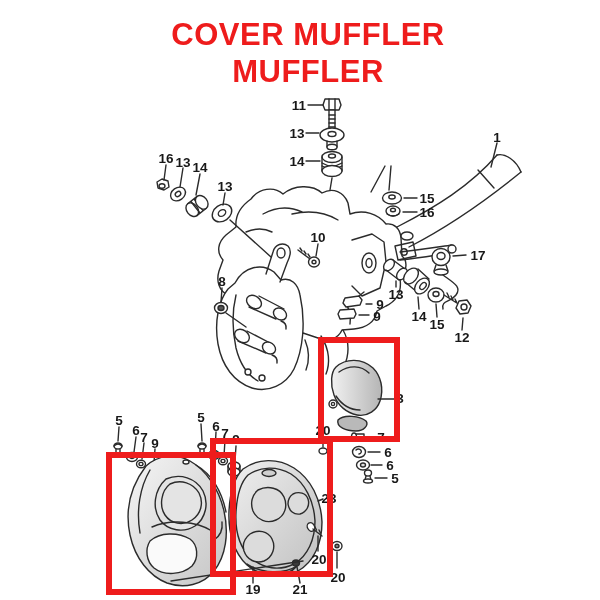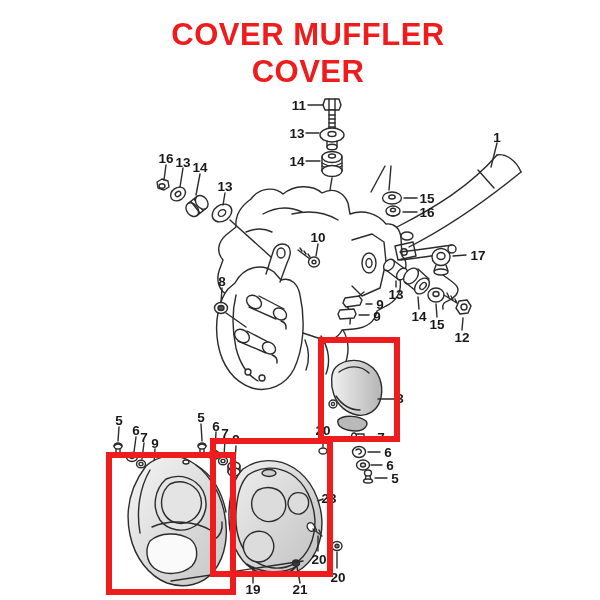--- a/index.html
+++ b/index.html
@@ -370,15 +370,15 @@
       <text class="part-label" x="300" y="594">21</text>
     </g>
   </svg>
 
   <div class="hlbox left"></div>
   <div class="hlbox middle"></div>
   <div class="hlbox topright"></div>
 
   <div class="title">
     <div>COVER MUFFLER</div>
-    <div>COVER</div>
+    <div>MUFFLER</div>
   </div>
 </div>
 
 </body></html>

